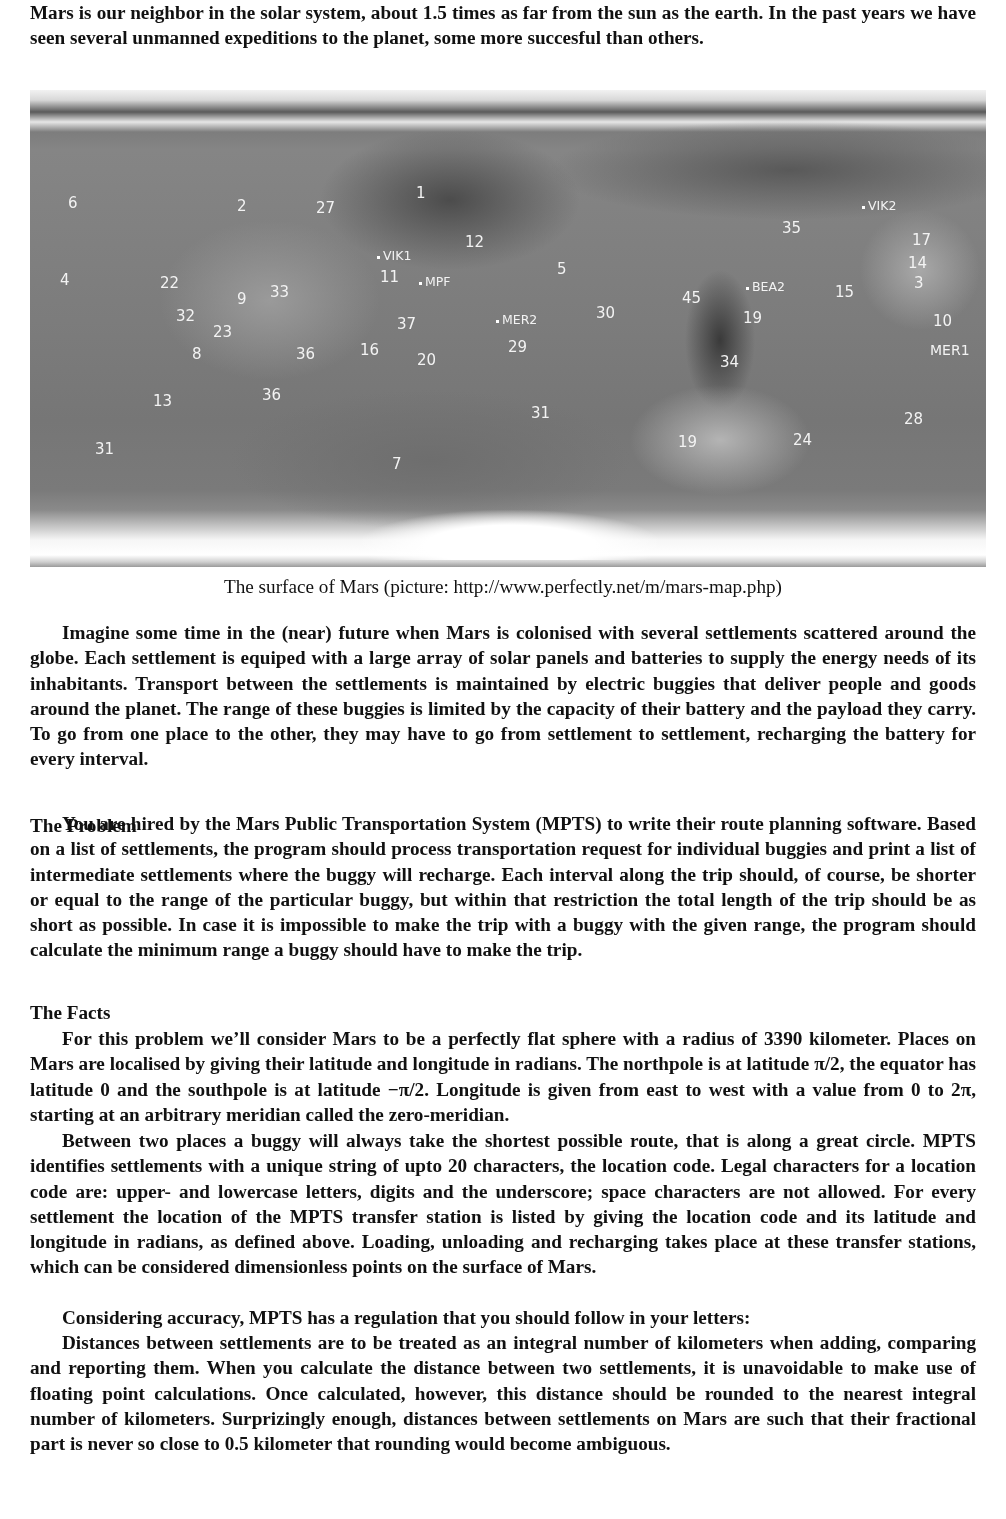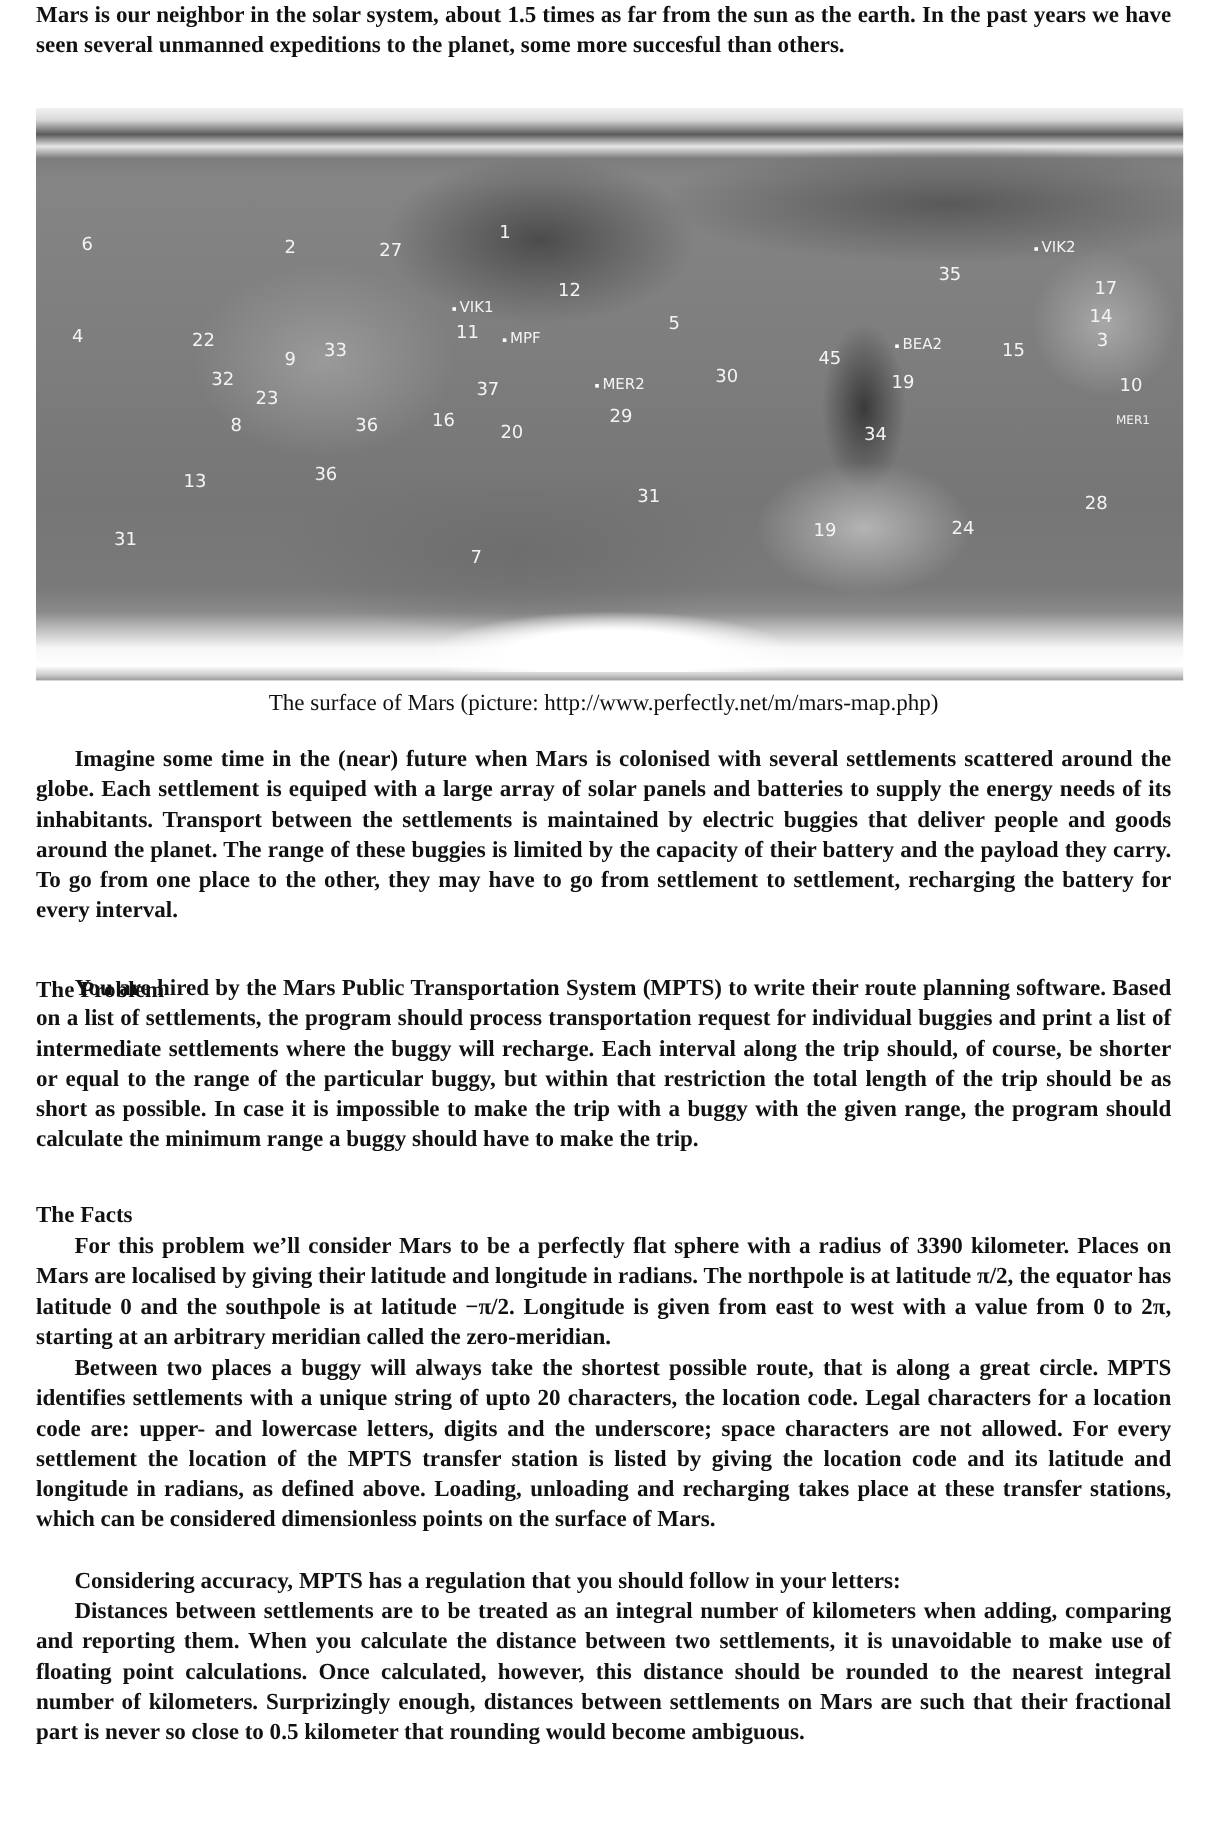--- a/index.html
+++ b/index.html
@@ -68,21 +68,21 @@
   <span class="lbl" style="left:240px;top:195px">33</span>
   <span class="lbl" style="left:690px;top:265px">34</span>
   <span class="lbl" style="left:752px;top:131px">35</span>
   <span class="lbl" style="left:266px;top:257px">36</span>
   <span class="lbl" style="left:367px;top:227px">37</span>
   <span class="lbl site" style="left:347px;top:158px">VIK1</span>
   <span class="lbl site" style="left:389px;top:184px">MPF</span>
   <span class="lbl site" style="left:466px;top:222px">MER2</span>
   <span class="lbl site" style="left:716px;top:189px">BEA2</span>
   <span class="lbl site" style="left:832px;top:108px">VIK2</span>
-  <span class="lbl" style="left:900px;top:253px;font-size:10px">MER1</span>
+  <span class="lbl" style="left:900px;top:253px;font-size:14px">MER1</span>
 </div>
 
 <div class="caption">The surface of Mars (picture: http://www.perfectly.net/m/mars-map.php)</div>
 
 <p class="p indent" style="top:620px;">Imagine some time in the (near) future when Mars is colonised with several settlements scattered around the globe. Each settlement is equiped with a large array of solar panels and batteries to supply the energy needs of its inhabitants. Transport between the settlements is maintained by electric buggies that deliver people and goods around the planet. The range of these buggies is limited by the capacity of their battery and the payload they carry. To go from one place to the other, they may have to go from settlement to settlement, recharging the battery for every interval.</p>
 
 <h3 style="top:785px;margin-top:28px;">The Problem</h3>
 <p class="p indent" style="top:811px;">You are hired by the Mars Public Transportation System (MPTS) to write their route planning software. Based on a list of settlements, the program should process transportation request for individual buggies and print a list of intermediate settlements where the buggy will recharge. Each interval along the trip should, of course, be shorter or equal to the range of the particular buggy, but within that restriction the total length of the trip should be as short as possible. In case it is impossible to make the trip with a buggy with the given range, the program should calculate the minimum range a buggy should have to make the trip.</p>
 
 <h3 style="top:1000px;">The Facts</h3>

